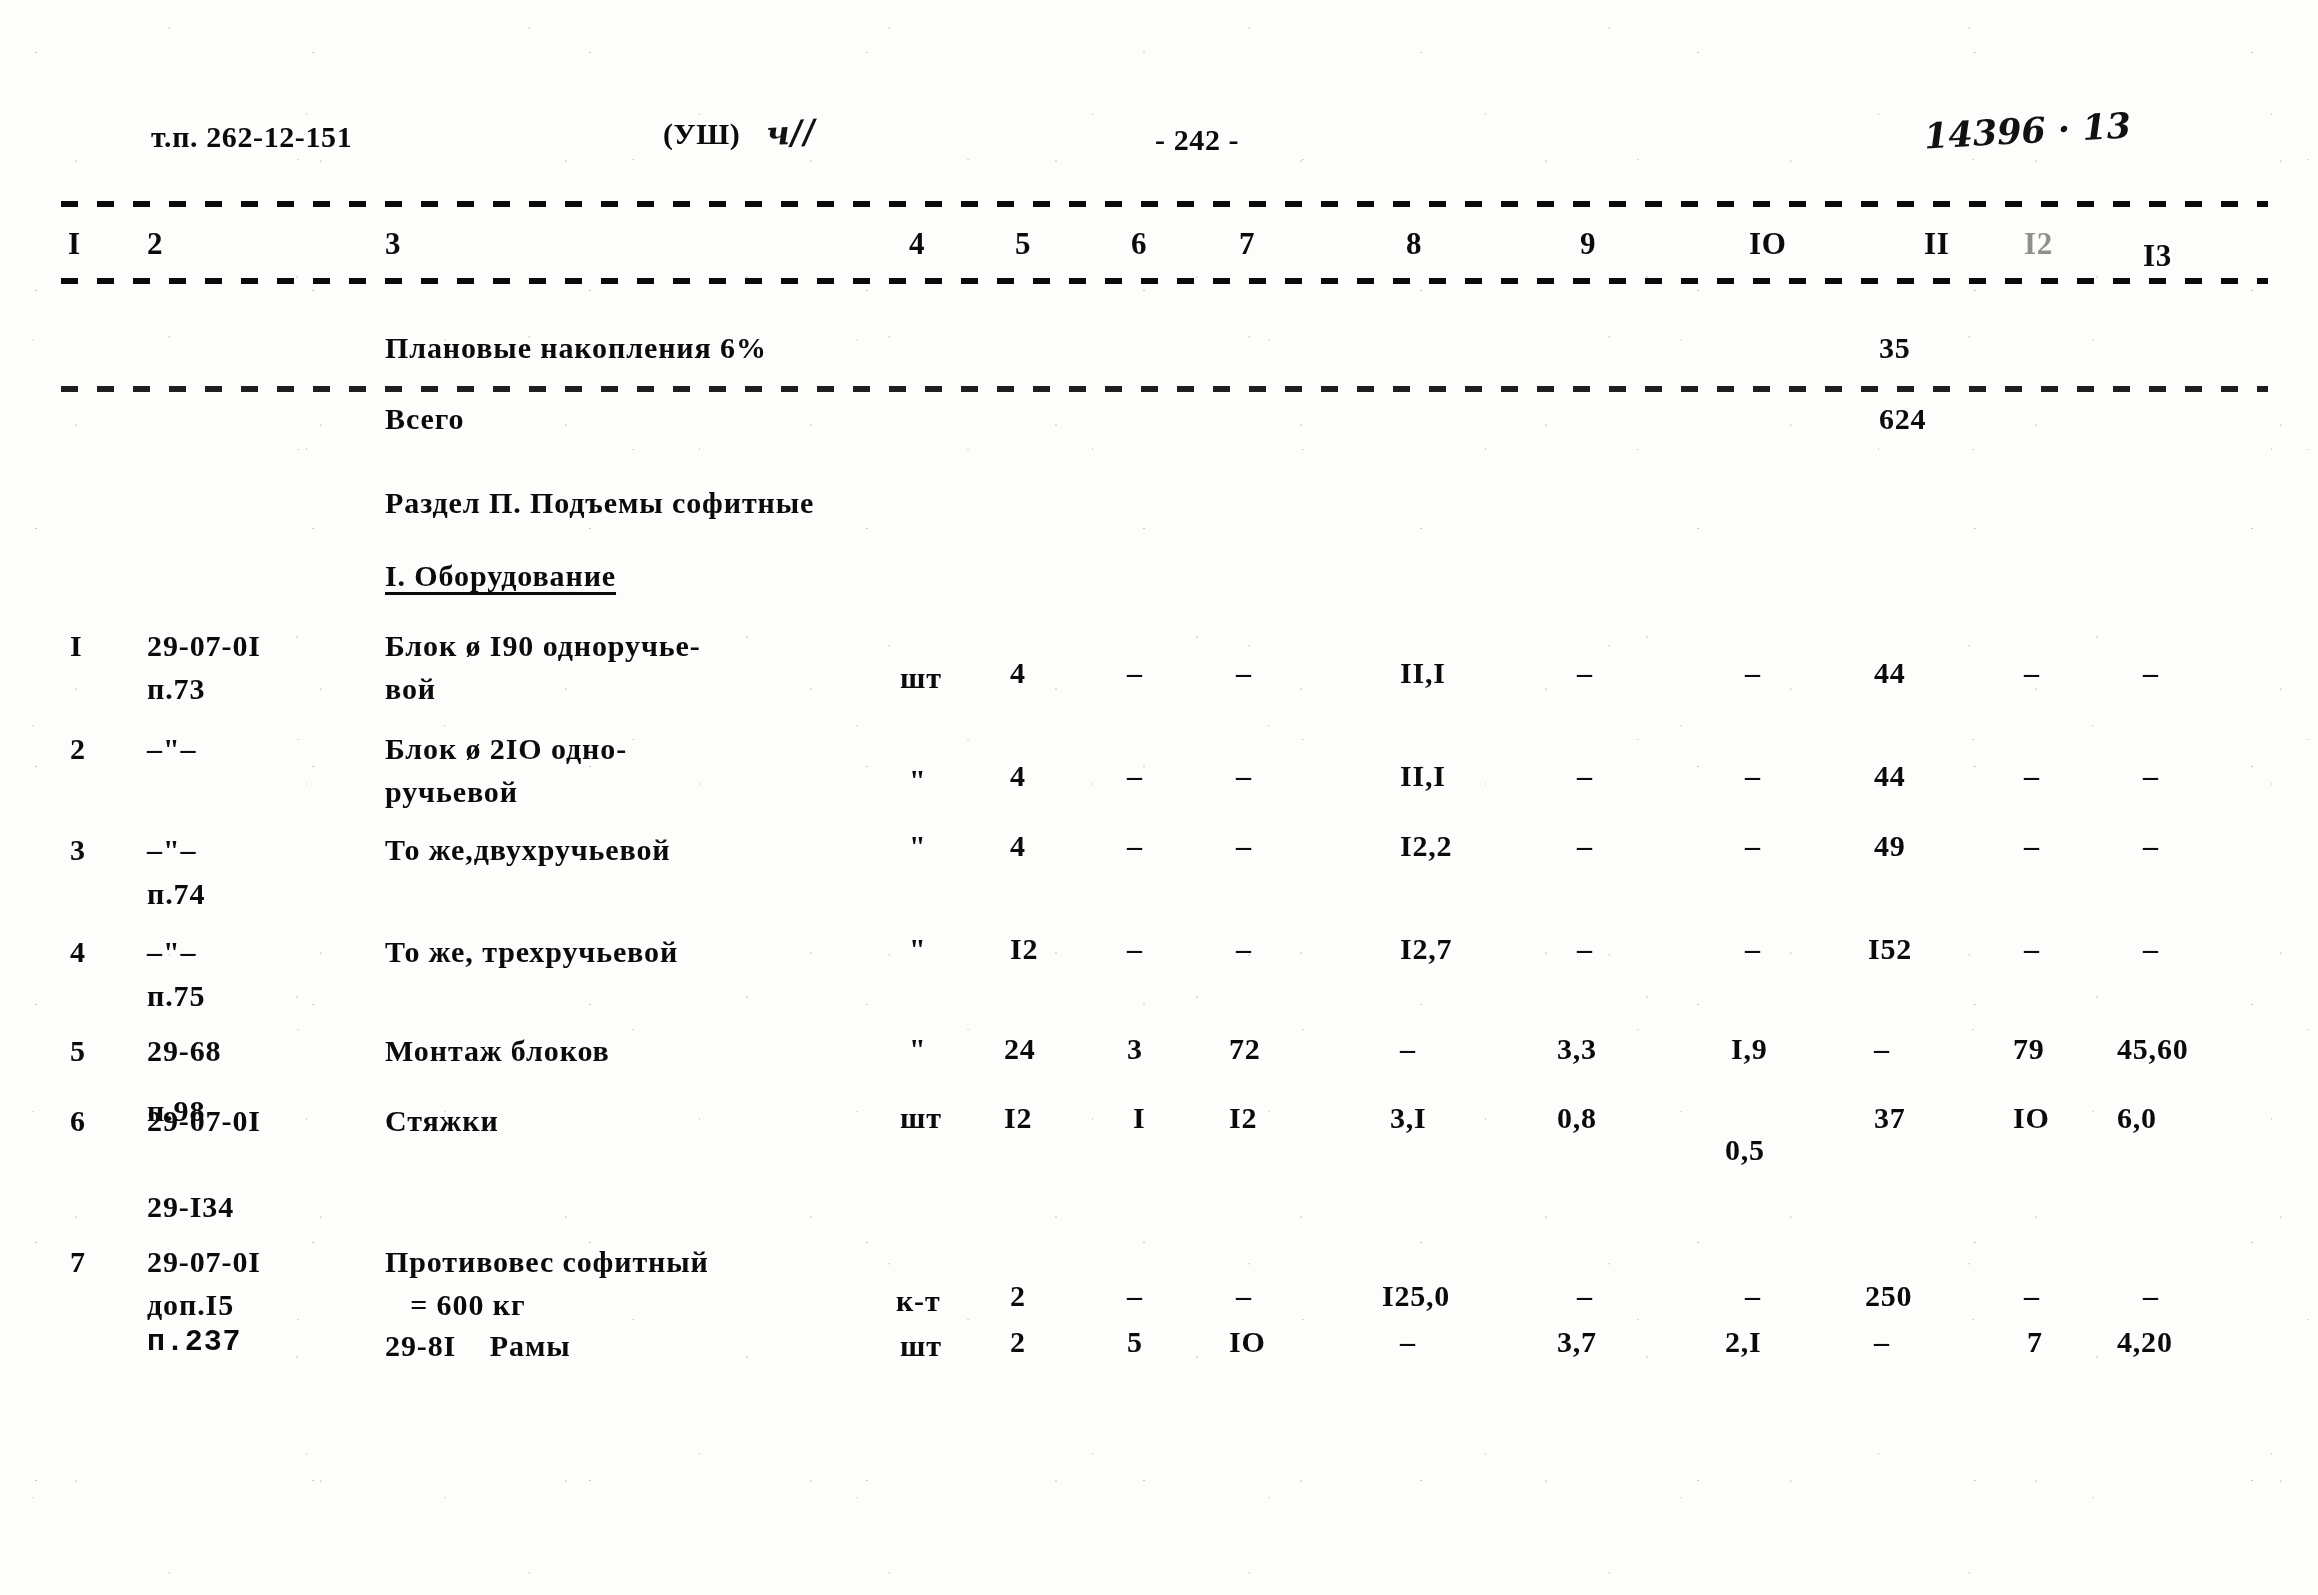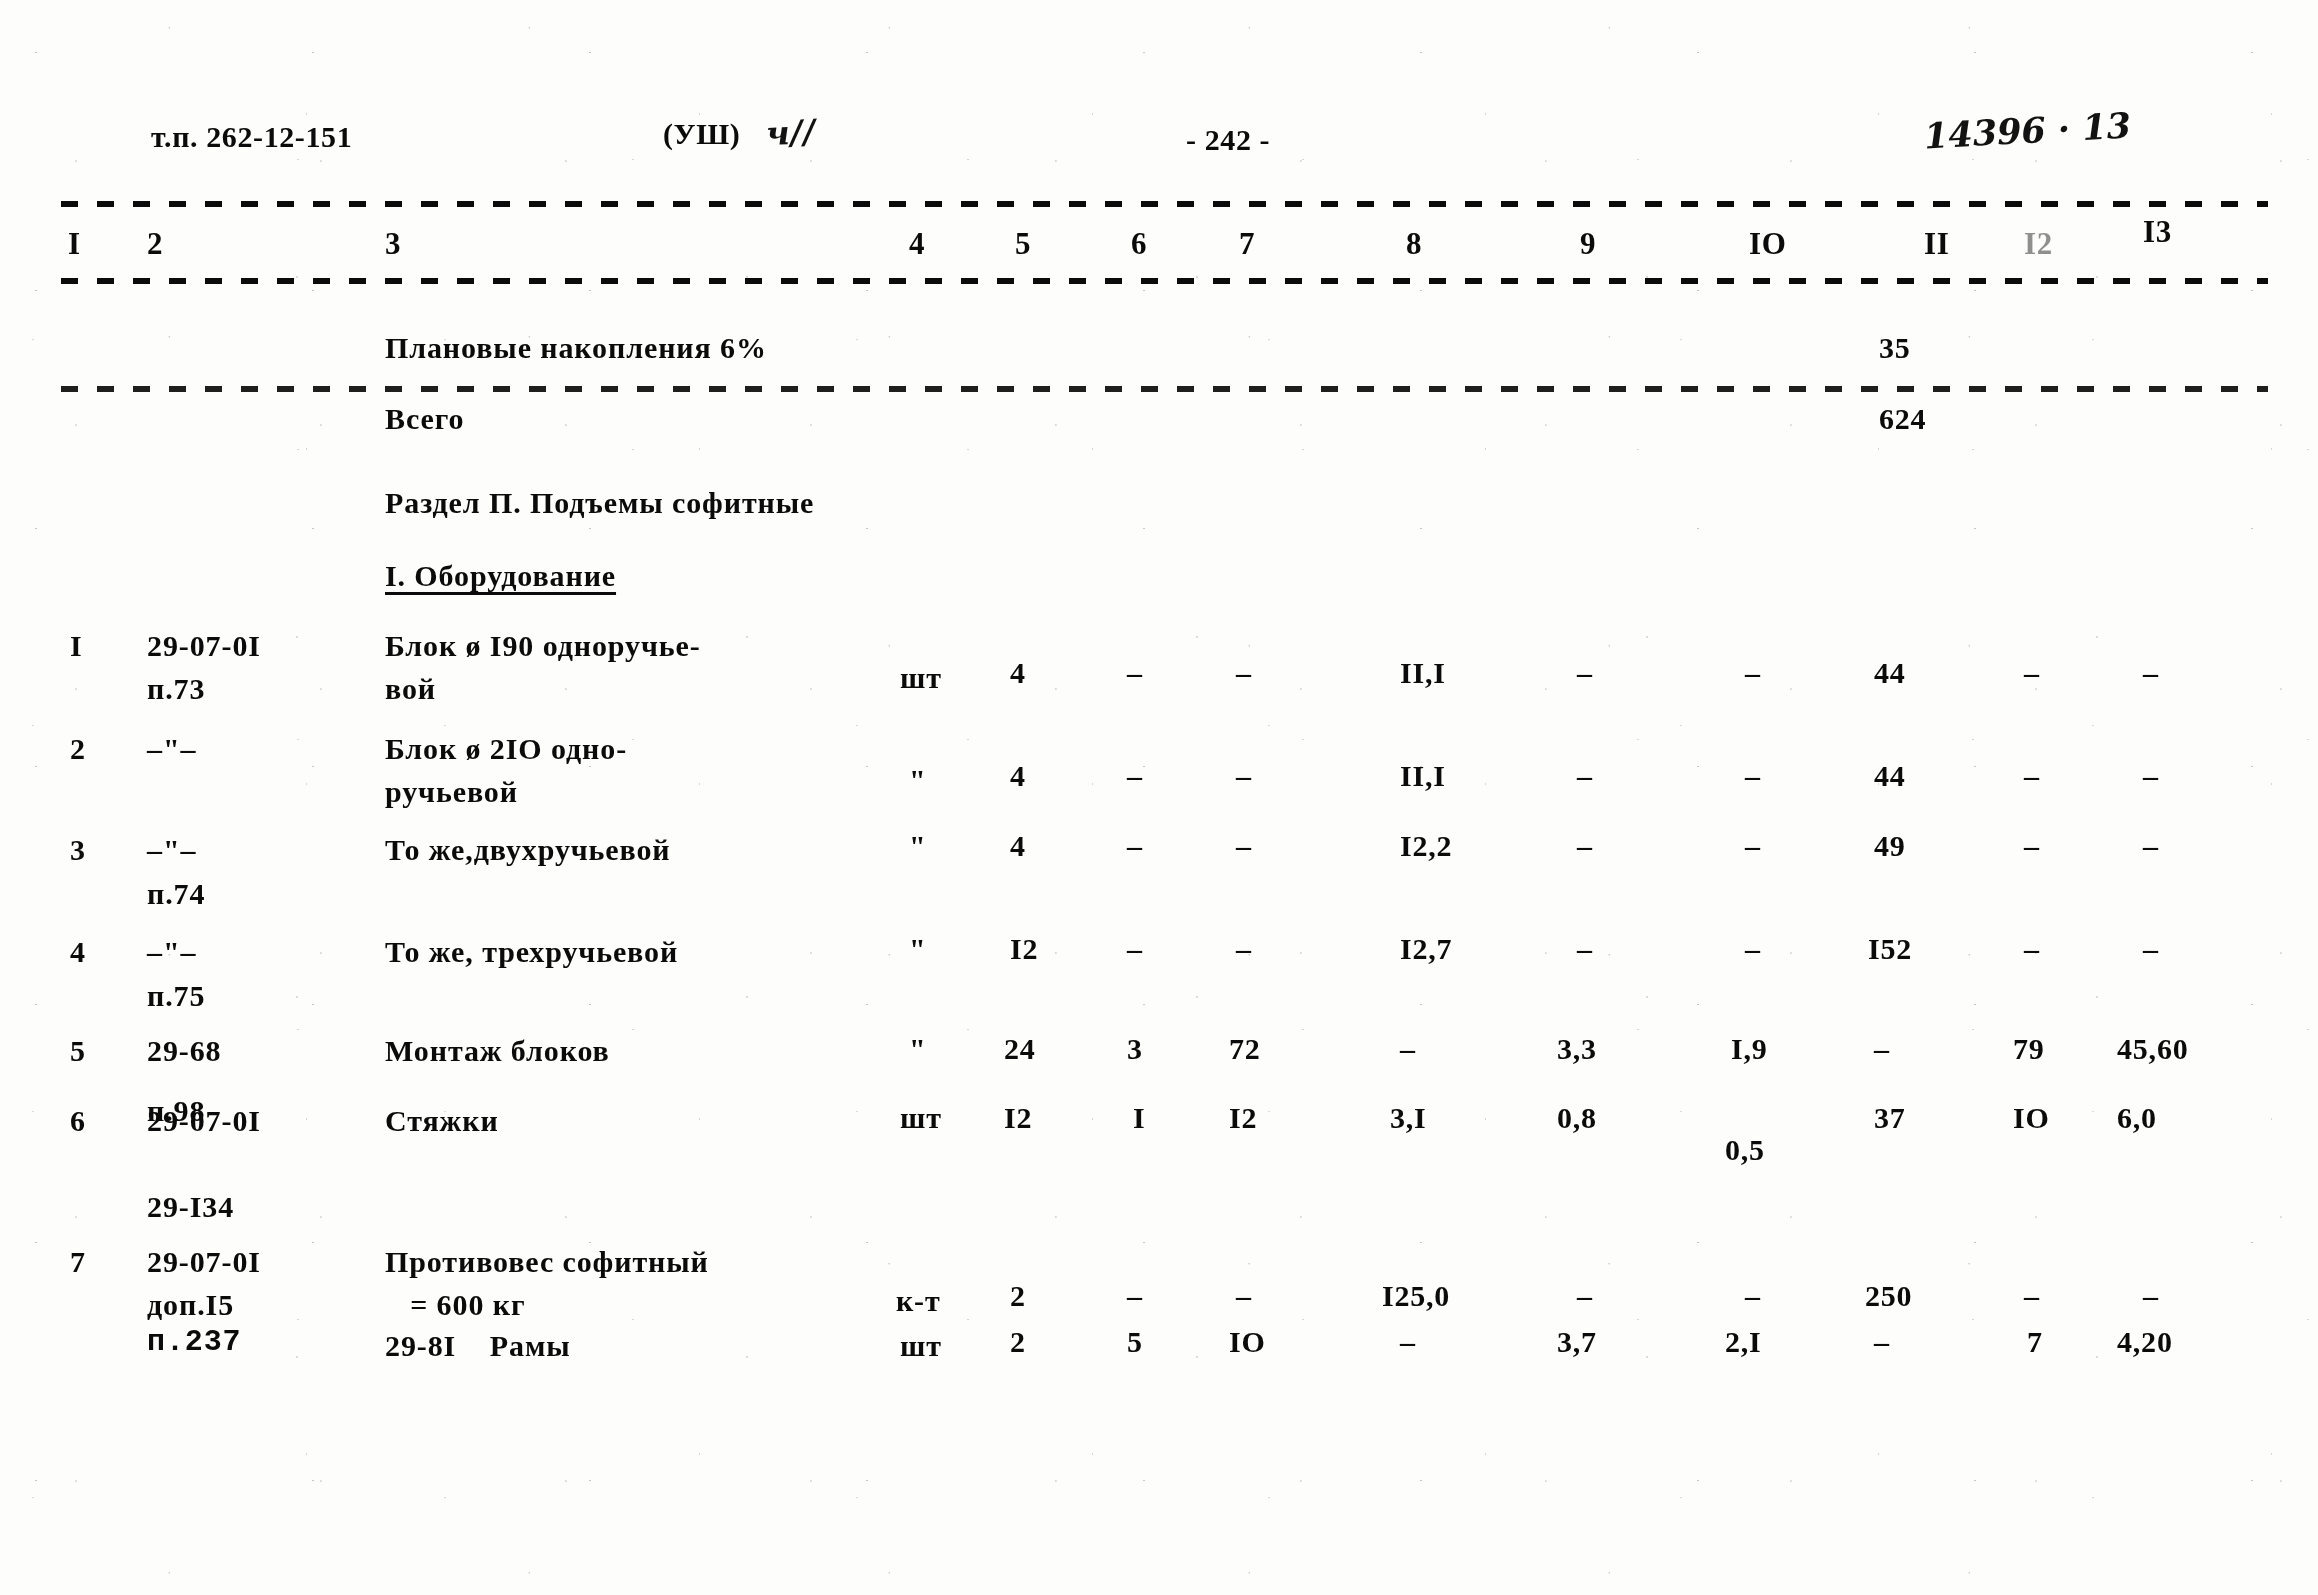--- a/index.html
+++ b/index.html
@@ -80,39 +80,39 @@
 <body>
 
 <div class="page">
 
   <div class="t hdr-small" style="left:151px; top:122px;">т.п. 262-12-151</div>
 
   <div class="t hdr-small" style="left:663px; top:119px;">(УШ)</div>
 
   <div class="t hdr-small hand" style="left:766px; top:116px; font-size:33px;">ч//</div>
 
-  <div class="t hdr-small" style="left:1186px; top:125px;text-align:center;">- 242 -</div>
+  <div class="t hdr-small" style="left:1155px; top:125px;text-align:center;">- 242 -</div>
 
   <div class="t hand" style="left:1924px; top:113px; font-size:35px;">14396 · 13</div>
 
   <div class="dashrule" style="left:61px; top:201px; width:2207px;"></div>
 
   <div class="t colnum" style="left:68px;  top:228px;">I</div>
   <div class="t colnum" style="left:147px;  top:228px;">2</div>
   <div class="t colnum" style="left:385px;  top:228px;">3</div>
   <div class="t colnum" style="left:909px; top:228px;">4</div>
   <div class="t colnum" style="left:1015px; top:228px;">5</div>
   <div class="t colnum" style="left:1131px; top:228px;">6</div>
   <div class="t colnum" style="left:1239px; top:228px;">7</div>
   <div class="t colnum" style="left:1406px; top:228px;">8</div>
   <div class="t colnum" style="left:1580px; top:228px;">9</div>
   <div class="t colnum" style="left:1749px; top:228px;">IO</div>
   <div class="t colnum" style="left:1879px; top:228px;margin-left:45px;">II</div>
   <div class="t colnum" style="left:2024px; top:228px; opacity:.45;">I2</div>
-  <div class="t colnum" style="left:2143px; top:216px;text-align:right;">I3</div>
+  <div class="t colnum" style="left:2143px; top:240px;text-align:right;">I3</div>
 
   <div class="dashrule" style="left:61px; top:278px; width:2207px;"></div>
 
   <div class="t body-txt" style="left:385px; top:333px;">Плановые накопления 6%</div>
   <div class="t num" style="left:1879px; top:333px;">35</div>
 
   <div class="dashrule light" style="left:61px; top:386px; width:2207px;"></div>
 
   <div class="t body-txt" style="left:385px; top:404px;">Всего</div>
   <div class="t num" style="left:1879px; top:404px;">624</div>

